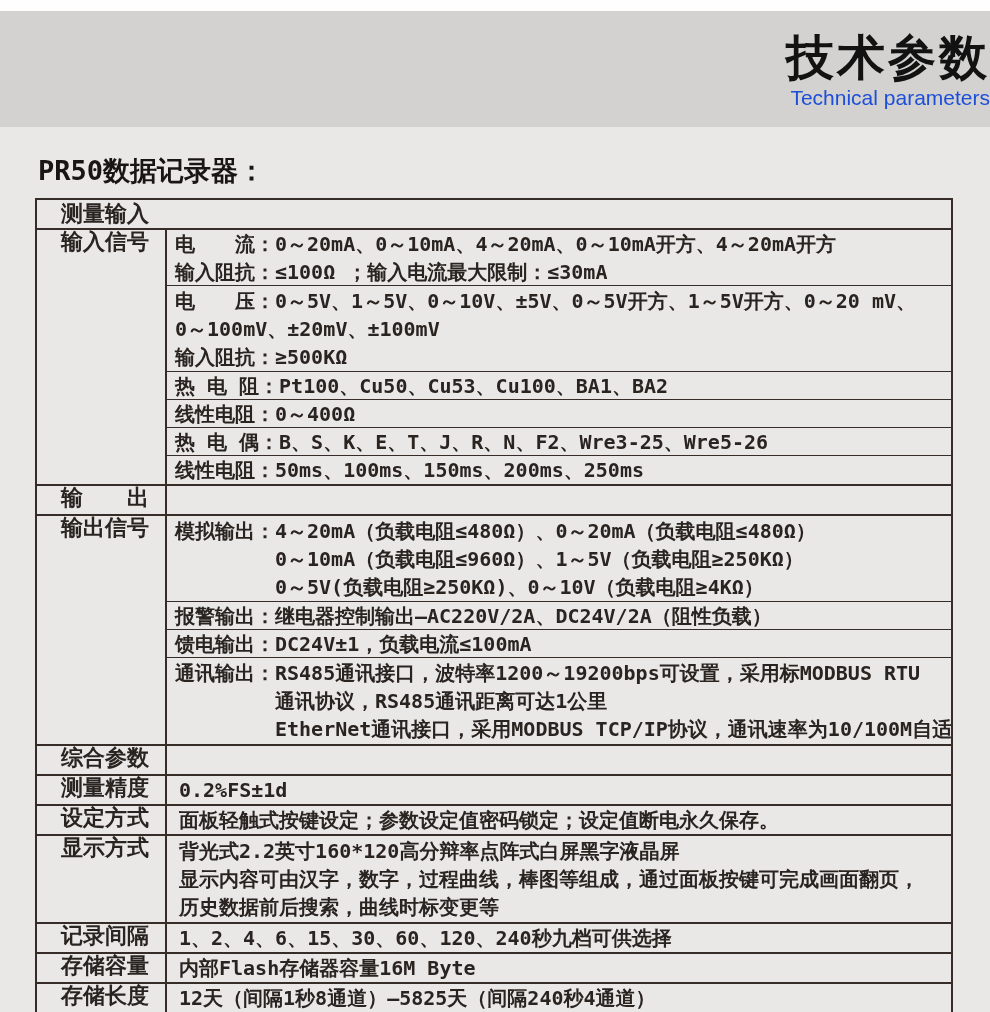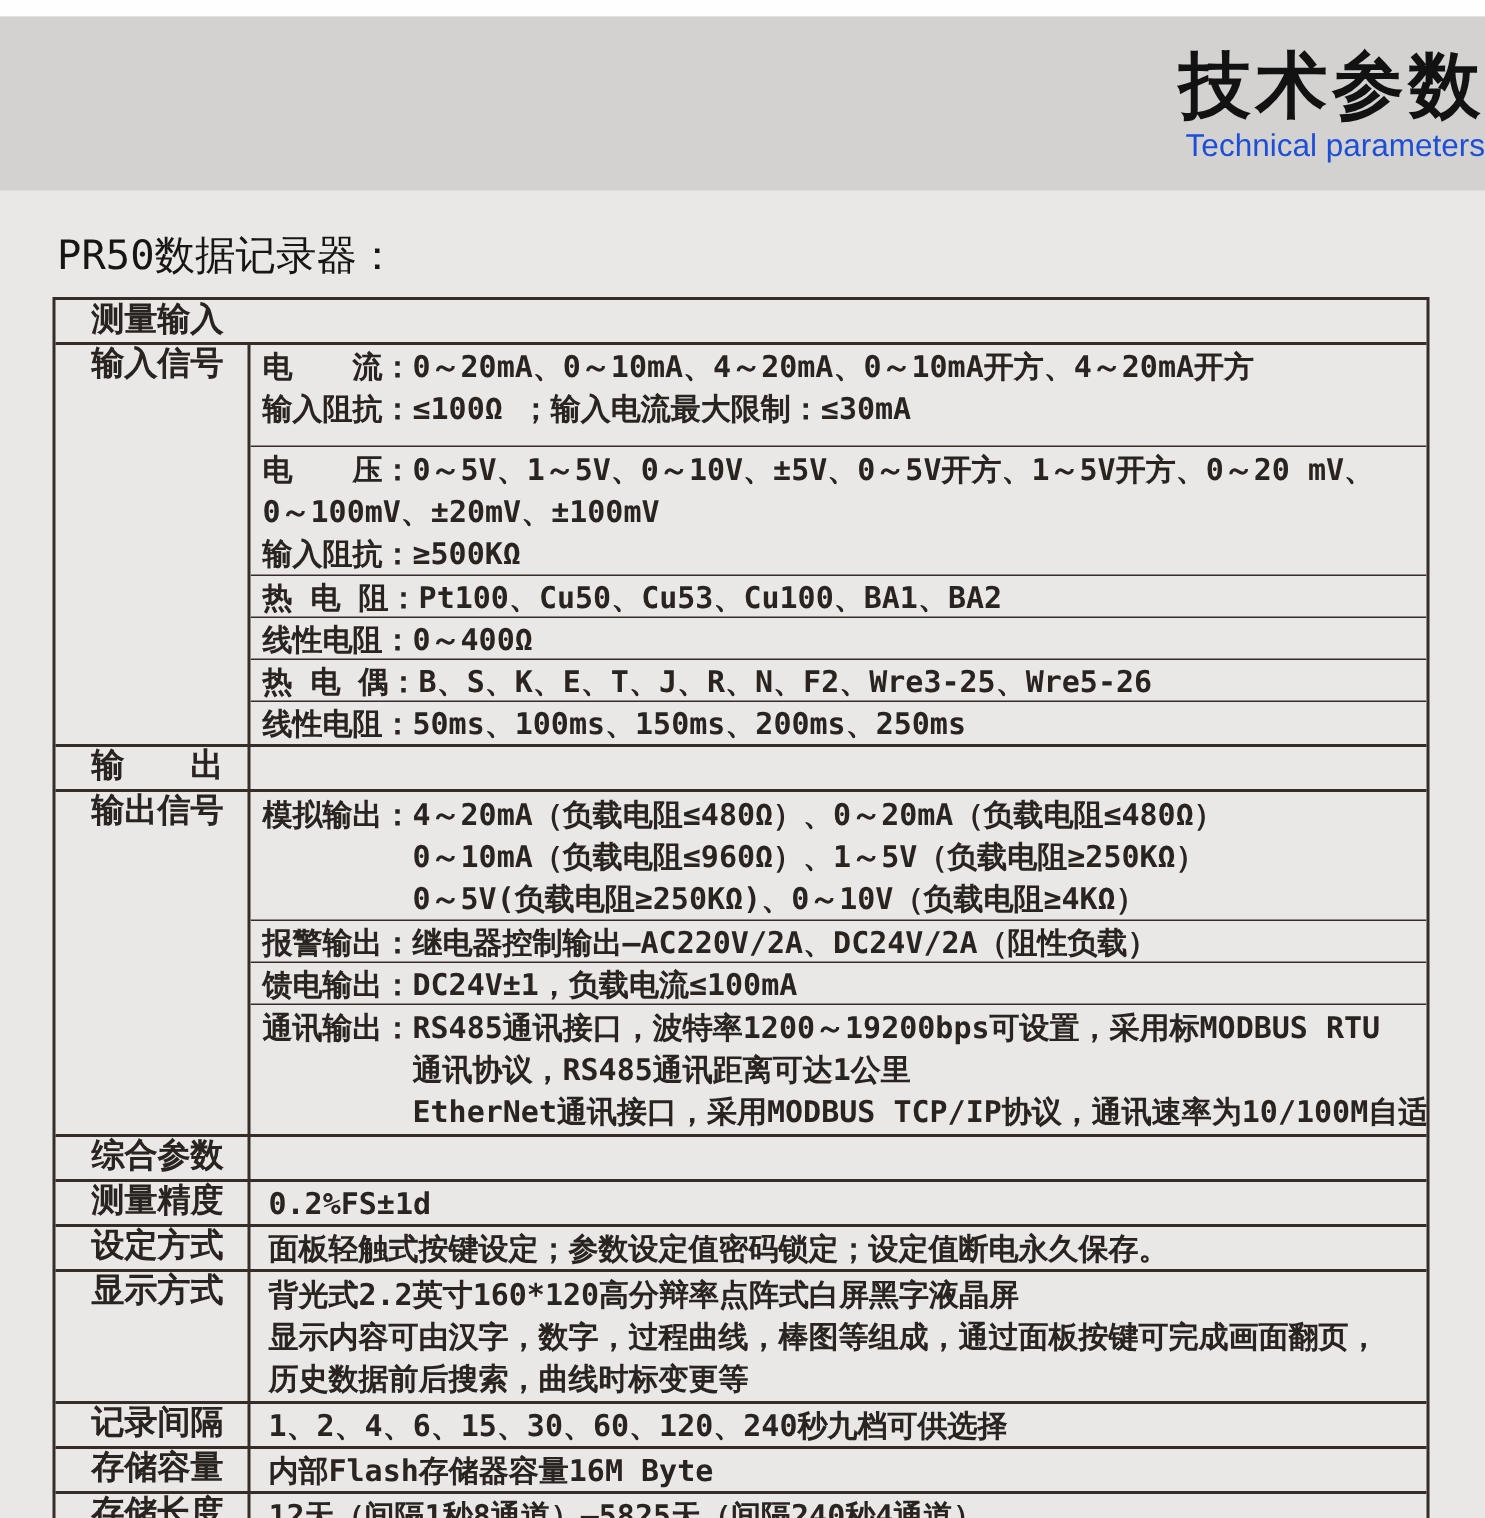--- a/index.html
+++ b/index.html
@@ -24,41 +24,41 @@
     font-family:"Liberation Sans","DejaVu Sans",sans-serif;
     font-size:48px;line-height:54px;font-weight:700;color:#121212;
     letter-spacing:3px;
   }
   .subtitle{
     font-family:"Liberation Sans","DejaVu Sans",sans-serif;
     font-size:21px;line-height:26px;font-weight:400;color:#1d4ed8;
   }
   .heading{
     margin:26px 0 0 38px;
-    font-size:27px;line-height:36px;font-weight:400;color:#181513;
+    font-size:27px;line-height:36px;font-weight:700;color:#181513;
     font-family:"DejaVu Sans Mono","DejaVu Sans",sans-serif;
   }
   .spec-table{
     margin:9px 0 0 35px;width:918px;
     border:2px solid var(--bc);
     font-size:20px;font-weight:600;
   }
   .row{display:flex;border-bottom:2px solid var(--bc);}
   .row:last-child{border-bottom:none;}
   .line{line-height:28px;white-space:nowrap;}
   .cell-full{flex:1;padding-left:24px;font-size:22px;height:28px;}
   .lbl{
     flex:0 0 130px;width:130px;border-right:2px solid var(--bc);
     padding-left:24px;font-size:22px;font-family:Liberation Mono, monospace;
   }
   .content{flex:1;min-width:0;overflow:hidden;}
   .subcell{border-bottom:1px solid var(--bc);padding-left:8px;}
   .subcell:last-child{border-bottom:none;}
   .h1{height:28px;}
-  .h2{height:68px;}
+  .h2{height:56px;}
   .h3{height:86px;padding-top:1px;}
   .simple .content{padding-left:12px;}
   .ind{padding-left:100px;}
   .band-row .content{background:transparent;}
   .tall{height:58px;}
 </style>
 </head>
 <body>
 
 <div>

